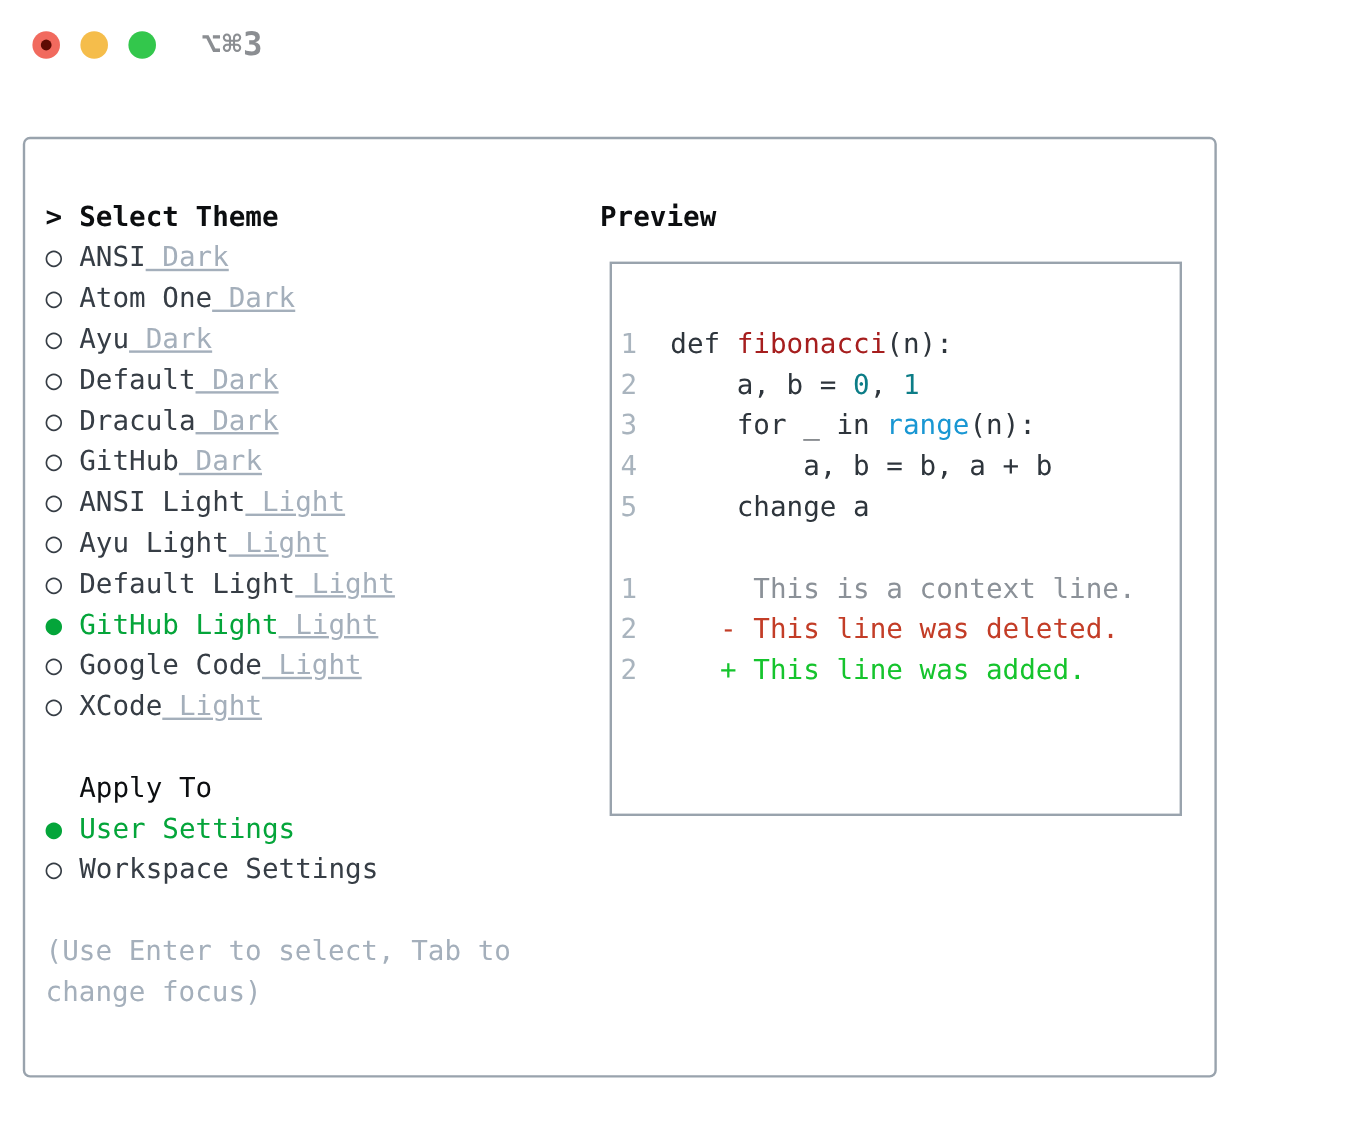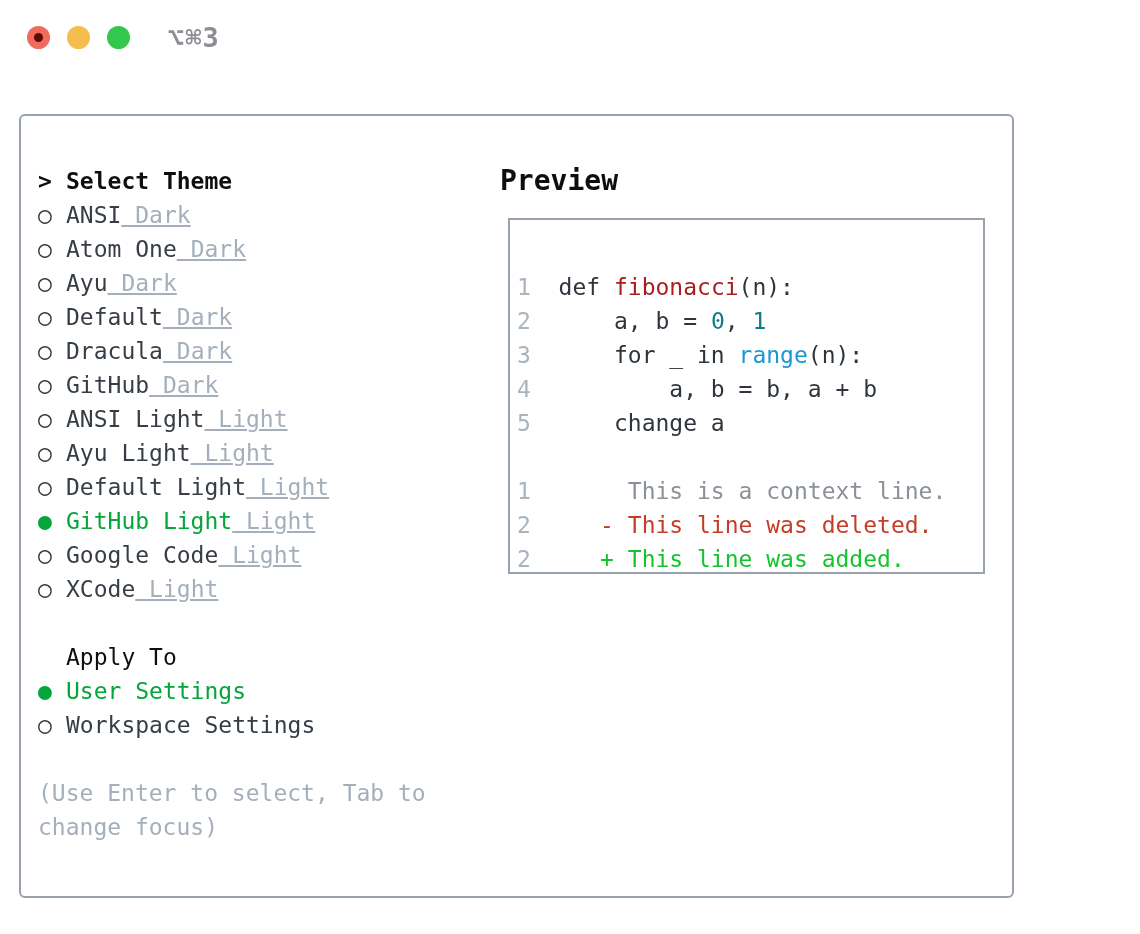--- a/index.html
+++ b/index.html
@@ -37,22 +37,22 @@
   .left-col{position:absolute; left:17px; top:48px; width:440px; font-size:23px; line-height:34px; white-space:pre;}
   .row{height:34px; white-space:pre;}
   .marker{display:inline-block; width:28px;}
   .hdr{font-weight:bold; color:var(--ink);}
   .item{color:var(--item);}
   .variant{color:var(--variant);text-decoration:underline;}
   .sel{color:var(--green);}
   .hint{color:var(--muted);}
   .blank{height:34px;}
   
-  .preview-title{position:absolute; left:479px; top:48px; font-size:28px; line-height:34px; font-weight:bold; color:var(--ink);}
-  .preview-box{position:absolute; left:487px; top:102px; width:477px; height:356px; border:2px solid var(--border); background:#fff; overflow:hidden;}
+  .preview-title{position:absolute; left:479px; top:48px; font-size:23px; line-height:34px; font-weight:bold; color:var(--ink);}
+  .preview-box{position:absolute; left:487px; top:102px; width:477px; height:462px; border:2px solid var(--border); background:#fff; overflow:hidden;}
   .preview-code{padding:16px 0 0 7px; font-size:23px; line-height:34px;}
   .pline{height:34px; white-space:pre;}
   .c-num{color:var(--num);}
   .c-code{color:var(--code);}
   .c-fn{color:var(--fn);}
   .c-lit{color:var(--lit);}
   .c-call{color:var(--call);}
   .c-ctx{color:var(--ctx);}
   .c-del{color:var(--del);}
   .c-add{color:var(--add);}

